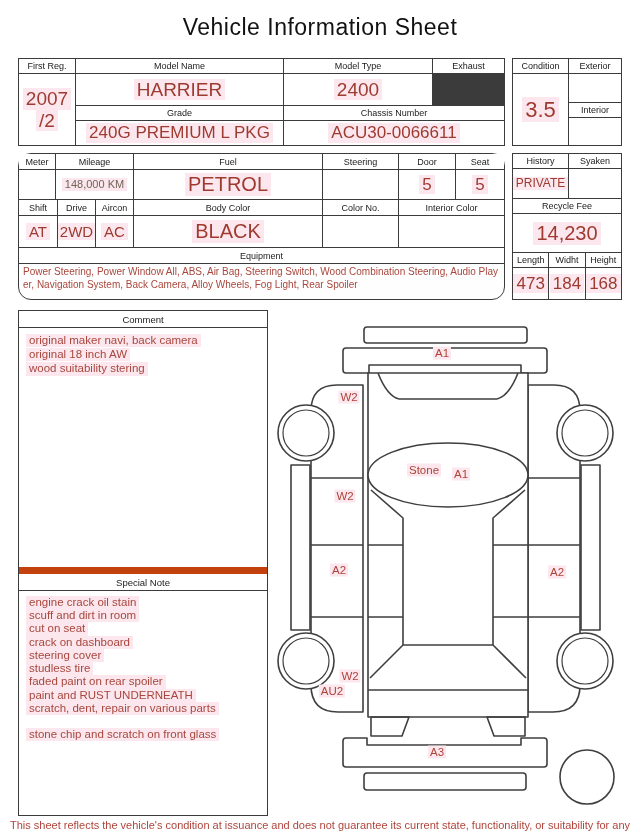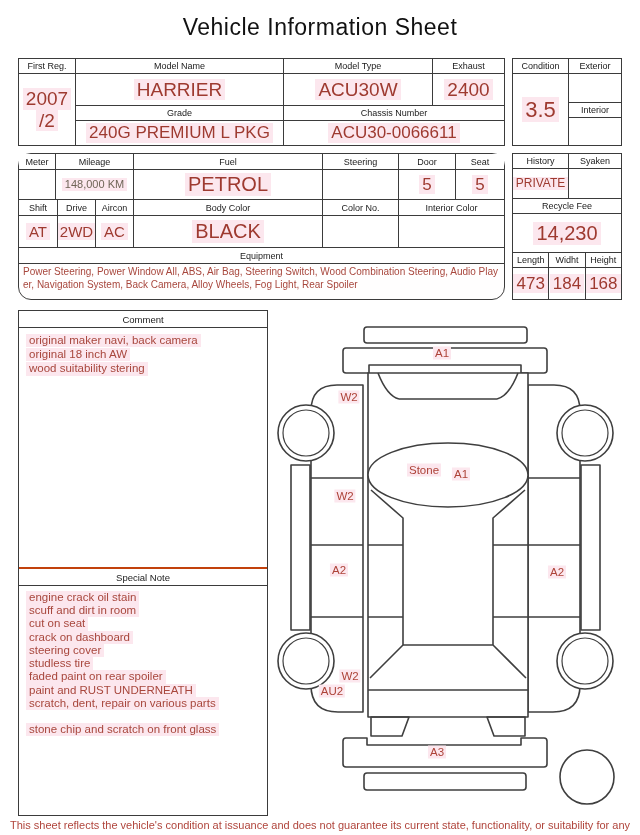--- a/index.html
+++ b/index.html
@@ -34,21 +34,21 @@
   .dims{display:grid;gap:1px;background:#3b3b3b;grid-template-columns:1fr 1fr 1fr;
         grid-template-rows:14px 1fr;grid-column:1/-1;}
   .cbox{left:18px;top:310px;width:250px;height:506px;display:flex;flex-direction:column;}
   .sechd{height:16px;display:flex;align-items:center;justify-content:center;flex:none;
          font-size:9.5px;background:#fff;}
   .carea{height:239px;flex:none;padding:5px 7px;box-sizing:border-box;}
   .sarea{flex:1;padding:5px 7px;box-sizing:border-box;}
   .tline{font-size:11.5px;line-height:14px;min-height:14px;color:#a8473d;}
   .nline{font-size:11.5px;line-height:13.2px;min-height:13.2px;color:#a8473d;}
   .bb{border-bottom:1px solid #3b3b3b;}
-  .bt{border-top:2px solid #c2410c;}
+  .bt{border-top:7px solid #c2410c;}
   .diagram{position:absolute;left:275px;top:315px;width:365px;height:505px;}
   .dl{position:absolute;transform:translate(-50%,-50%);font-size:11.5px;line-height:13px;
       color:#ad4338;background:#fce7ee;padding:0 2px;white-space:nowrap;}
   .footer{position:absolute;left:0;top:819px;width:100%;text-align:center;
           font-size:11px;color:#b0453c;}
   .vcol{flex-direction:column;}
 </style>
 </head>
 <body>
 
@@ -60,23 +60,20 @@
     <div class="c hd">First Reg.</div>
     <div class="c hd">Model Name</div>
     <div class="c hd">Model Type</div>
     <div class="c hd">Exhaust</div>
     <div class="c v fs19 vcol" style="grid-row:2/5;grid-column:1">
       <span class="hl">2007</span>
       <span class="hl">/2</span>
     </div>
     <div class="c v fs19">
         <span class="hl">HARRIER</span>
-      </div>
-    <div class="c v fs19">
-        <span class="hl">ACU30W</span>
       </div>
     <div class="c v fs19">
         <span class="hl">2400</span>
       </div>
     <div class="c hd" style="grid-row:3;grid-column:2">Grade</div>
     <div class="c hd" style="grid-row:3;grid-column:3/-1">Chassis Number</div>
     <div class="c v fs17" style="grid-row:4;grid-column:2">
         <span class="hl">240G PREMIUM L PKG</span>
       </div>
     <div class="c v fs17" style="grid-row:4;grid-column:3/-1">

